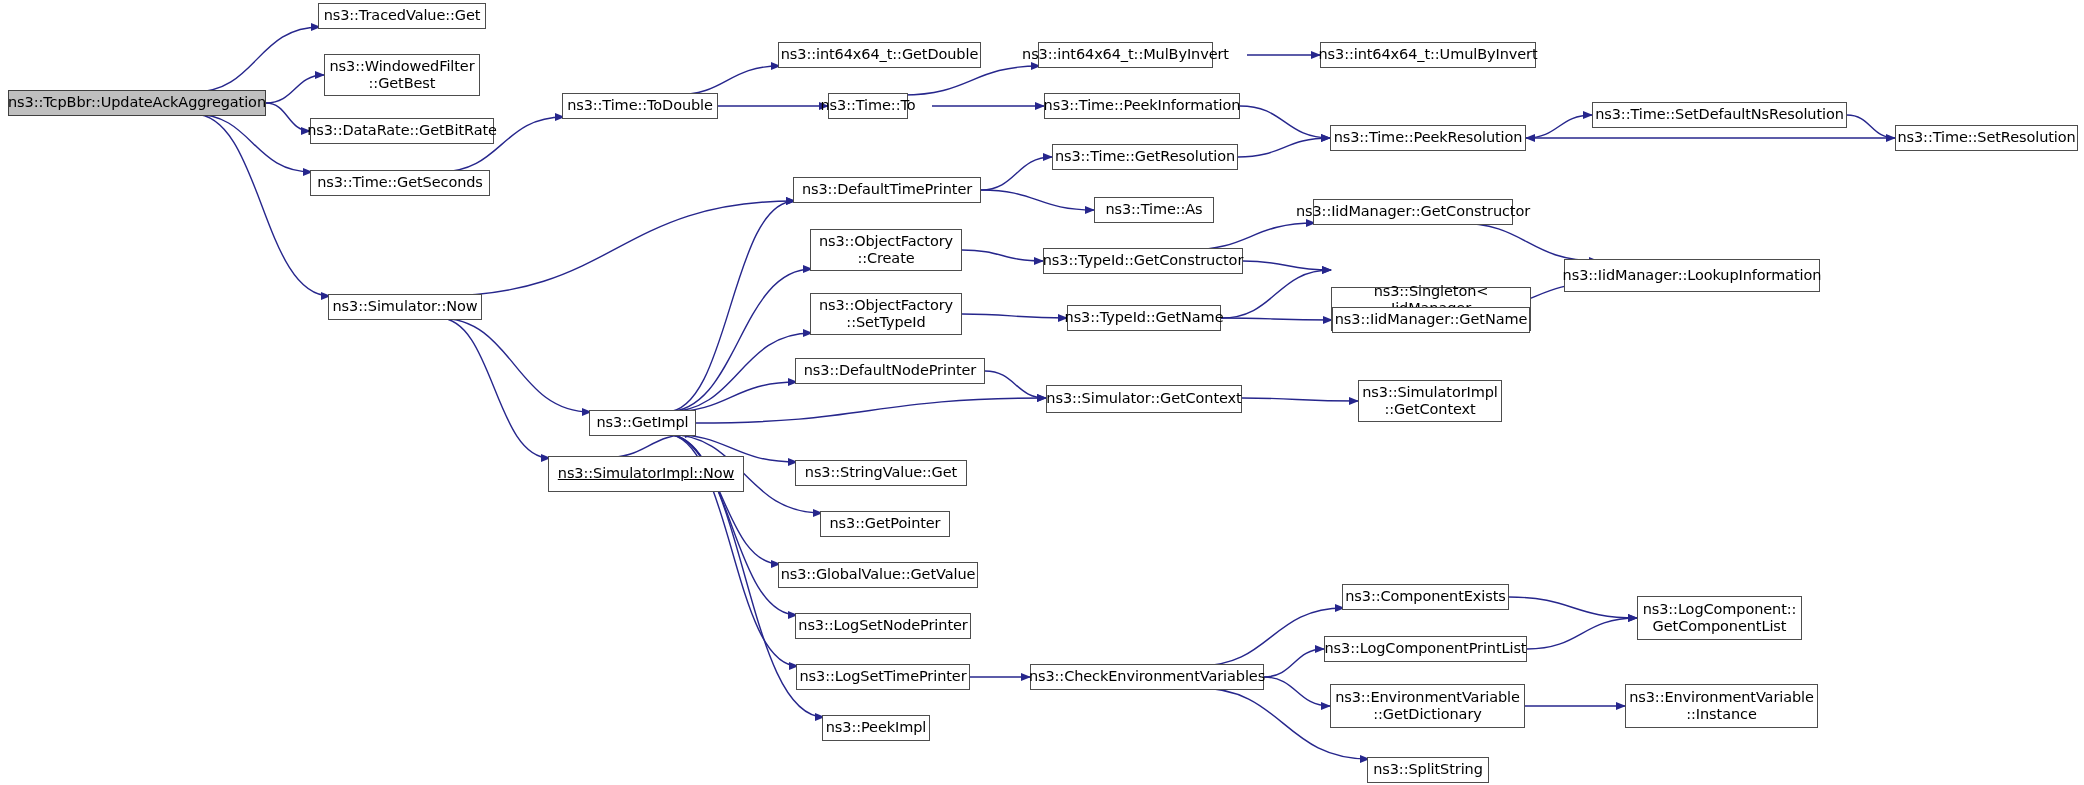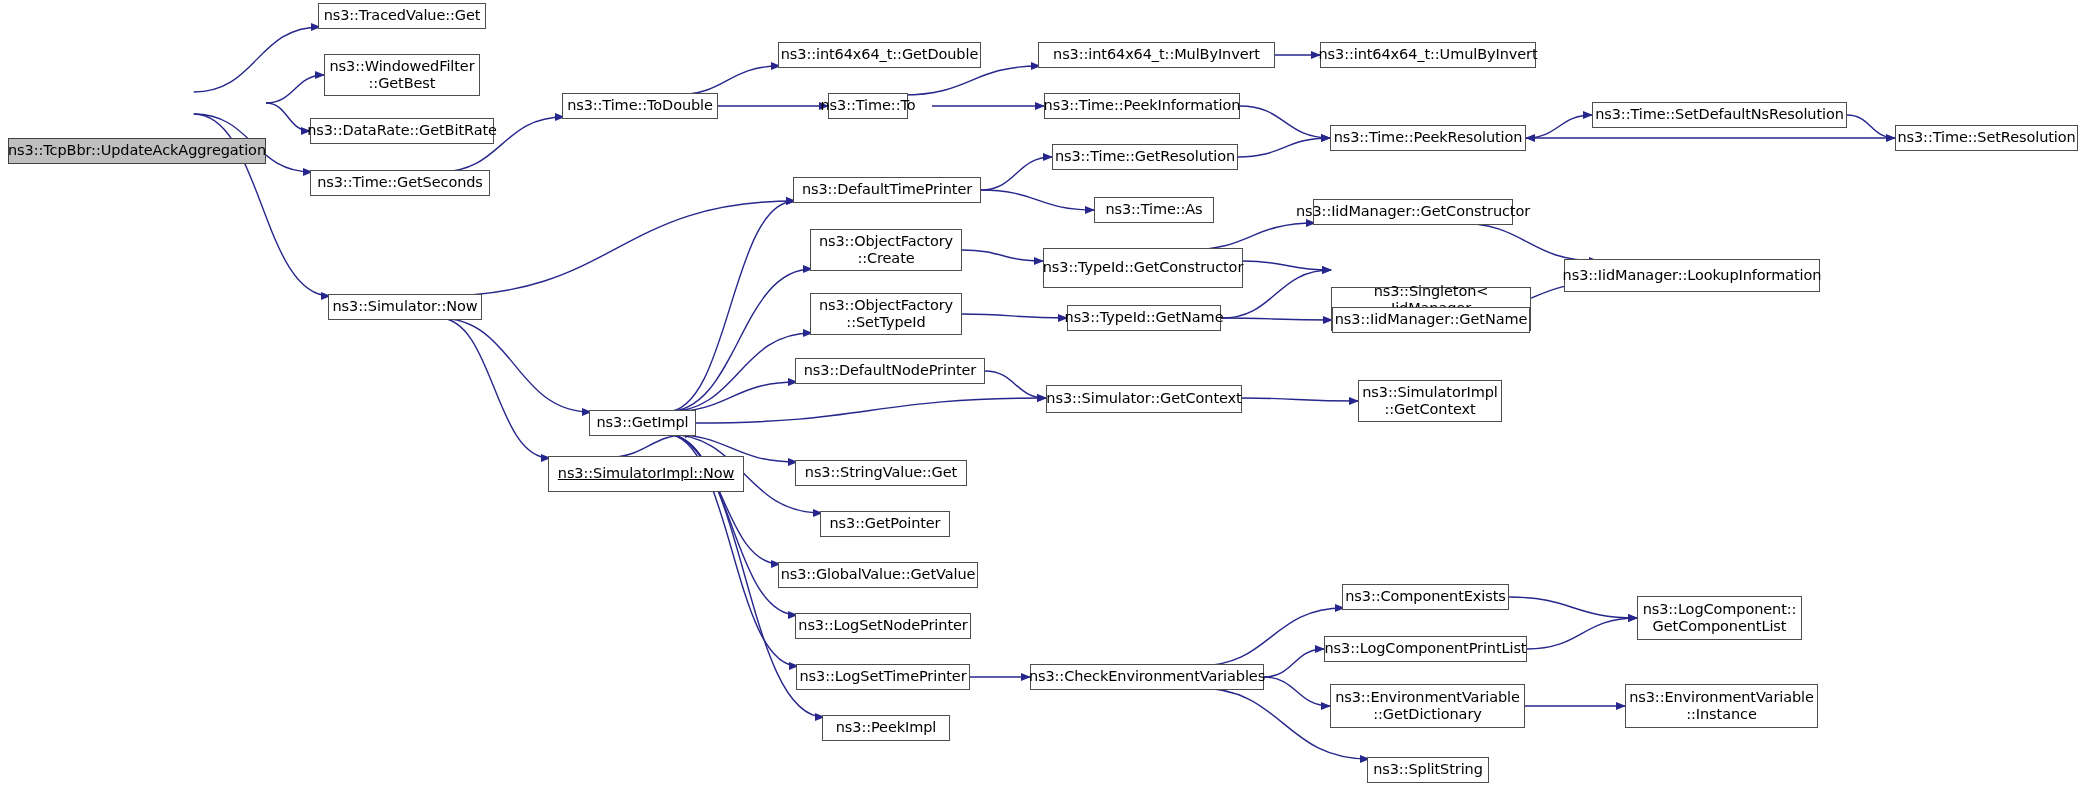--- a/index.html
+++ b/index.html
@@ -104,52 +104,52 @@
         <path d="M1198.48,666 C1270.5124,666 1271.24,608 1344,608" fill="none" stroke="#26268c" stroke-width="1.4" marker-end="url(#arrow)"></path>
         <path d="M1264,677 C1293.7,677 1294,649 1324,649" fill="none" stroke="#26268c" stroke-width="1.4" marker-end="url(#arrow)"></path>
         <path d="M1264,677 C1296.67,677 1297,706 1330,706" fill="none" stroke="#26268c" stroke-width="1.4" marker-end="url(#arrow)"></path>
         <path d="M1198.48,688 C1282.8874,688 1283.74,759 1369,759" fill="none" stroke="#26268c" stroke-width="1.4" marker-end="url(#arrow)"></path>
         <path d="M1509,597 C1572.36,597 1573,618 1637,618" fill="none" stroke="#26268c" stroke-width="1.4" marker-end="url(#arrow)"></path>
         <path d="M1527,649 C1581.45,649 1582,618 1637,618" fill="none" stroke="#26268c" stroke-width="1.4" marker-end="url(#arrow)"></path>
         <path d="M1525,706 C1570,706 1575,706 1625,706" fill="none" stroke="#26268c" stroke-width="1.4" marker-end="url(#arrow)"></path>
       </g>
   </svg>
   <div id="node-layer">
-      <div class="node root" style="left: 8px; top: 90px; width: 258px; height: 26px; margin-top: 48px;">ns3::TcpBbr::UpdateAckAggregation</div>
+      <div class="node root" style="left: 8px; top: 90px; width: 258px; height: 26px;">ns3::TcpBbr::UpdateAckAggregation</div>
       <div class="node" style="left: 318px; top: 3px; width: 168px; height: 26px;">ns3::TracedValue::Get</div>
       <div class="node" style="left: 324px; top: 54px; width: 156px; height: 42px;">ns3::WindowedFilter
 ::GetBest</div>
       <div class="node" style="left: 310px; top: 118px; width: 184px; height: 26px;">ns3::DataRate::GetBitRate</div>
       <div class="node" style="left: 310px; top: 170px; width: 180px; height: 26px;">ns3::Time::GetSeconds</div>
       <div class="node" style="left: 562px; top: 93px; width: 156px; height: 26px;">ns3::Time::ToDouble</div>
       <div class="node" style="left: 778px; top: 42px; width: 203px; height: 26px;">ns3::int64x64_t::GetDouble</div>
       <div class="node" style="left: 828px; top: 93px; width: 80px; height: 26px;">ns3::Time::To</div>
-      <div class="node" style="left: 1038px; top: 42px; width: 237px; height: 26px;">ns3::int64x64_t::MulByInvert</div>
+      <div class="node" style="left: 1038px; top: 42px; width: 175px; height: 26px;">ns3::int64x64_t::MulByInvert</div>
       <div class="node" style="left: 1320px; top: 42px; width: 216px; height: 26px;">ns3::int64x64_t::UmulByInvert</div>
       <div class="node" style="left: 1044px; top: 93px; width: 196px; height: 26px;">ns3::Time::PeekInformation</div>
       <div class="node" style="left: 1052px; top: 144px; width: 186px; height: 26px;">ns3::Time::GetResolution</div>
       <div class="node" style="left: 1330px; top: 125px; width: 196px; height: 26px;">ns3::Time::PeekResolution</div>
       <div class="node" style="left: 1592px; top: 102px; width: 255px; height: 26px;">ns3::Time::SetDefaultNsResolution</div>
       <div class="node" style="left: 1895px; top: 125px; width: 183px; height: 26px;">ns3::Time::SetResolution</div>
       <div class="node" style="left: 328px; top: 294px; width: 154px; height: 26px;">ns3::Simulator::Now</div>
       <div class="node" style="left: 793px; top: 177px; width: 188px; height: 26px;">ns3::DefaultTimePrinter</div>
       <div class="node" style="left: 810px; top: 229px; width: 152px; height: 42px;">ns3::ObjectFactory
 ::Create</div>
       <div class="node" style="left: 810px; top: 293px; width: 152px; height: 42px;">ns3::ObjectFactory
 ::SetTypeId</div>
       <div class="node" style="left: 795px; top: 358px; width: 190px; height: 26px;">ns3::DefaultNodePrinter</div>
       <div class="node" style="left: 589px; top: 410px; width: 107px; height: 26px;">ns3::GetImpl</div>
       <div class="node" style="left: 548px; top: 456px; width: 196px; height: 36px; text-decoration: underline;">ns3::SimulatorImpl::Now</div>
       <div class="node" style="left: 795px; top: 460px; width: 172px; height: 26px;">ns3::StringValue::Get</div>
       <div class="node" style="left: 820px; top: 511px; width: 130px; height: 26px;">ns3::GetPointer</div>
       <div class="node" style="left: 778px; top: 562px; width: 200px; height: 26px;">ns3::GlobalValue::GetValue</div>
       <div class="node" style="left: 795px; top: 613px; width: 176px; height: 26px;">ns3::LogSetNodePrinter</div>
       <div class="node" style="left: 796px; top: 664px; width: 174px; height: 26px;">ns3::LogSetTimePrinter</div>
-      <div class="node" style="left: 822px; top: 715px; width: 128px; height: 26px;">ns3::PeekImpl</div>
-      <div class="node" style="left: 1043px; top: 248px; width: 200px; height: 40px;">ns3::TypeId::GetConstructor</div>
+      <div class="node" style="left: 822px; top: 715px; width: 108px; height: 26px;">ns3::PeekImpl</div>
+      <div class="node" style="left: 1043px; top: 248px; width: 200px; height: 26px;">ns3::TypeId::GetConstructor</div>
       <div class="node" style="left: 1067px; top: 305px; width: 154px; height: 26px;">ns3::TypeId::GetName</div>
       <div class="node" style="left: 1094px; top: 197px; width: 120px; height: 26px;">ns3::Time::As</div>
       <div class="node" style="left: 1046px; top: 385px; width: 196px; height: 28px;">ns3::Simulator::GetContext</div>
       <div class="node" style="left: 1313px; top: 199px; width: 200px; height: 26px;">ns3::IidManager::GetConstructor</div>
       <div class="node" style="left: 1331px; top: 248px; width: 200px; height: 44px; margin-top: 39px;">ns3::Singleton&lt; IidManager
 &gt;::Get</div>
       <div class="node" style="left: 1332px; top: 307px; width: 198px; height: 26px;">ns3::IidManager::GetName</div>
       <div class="node" style="left: 1564px; top: 259px; width: 256px; height: 33px;">ns3::IidManager::LookupInformation</div>
       <div class="node" style="left: 1358px; top: 380px; width: 144px; height: 42px;">ns3::SimulatorImpl
 ::GetContext</div>

